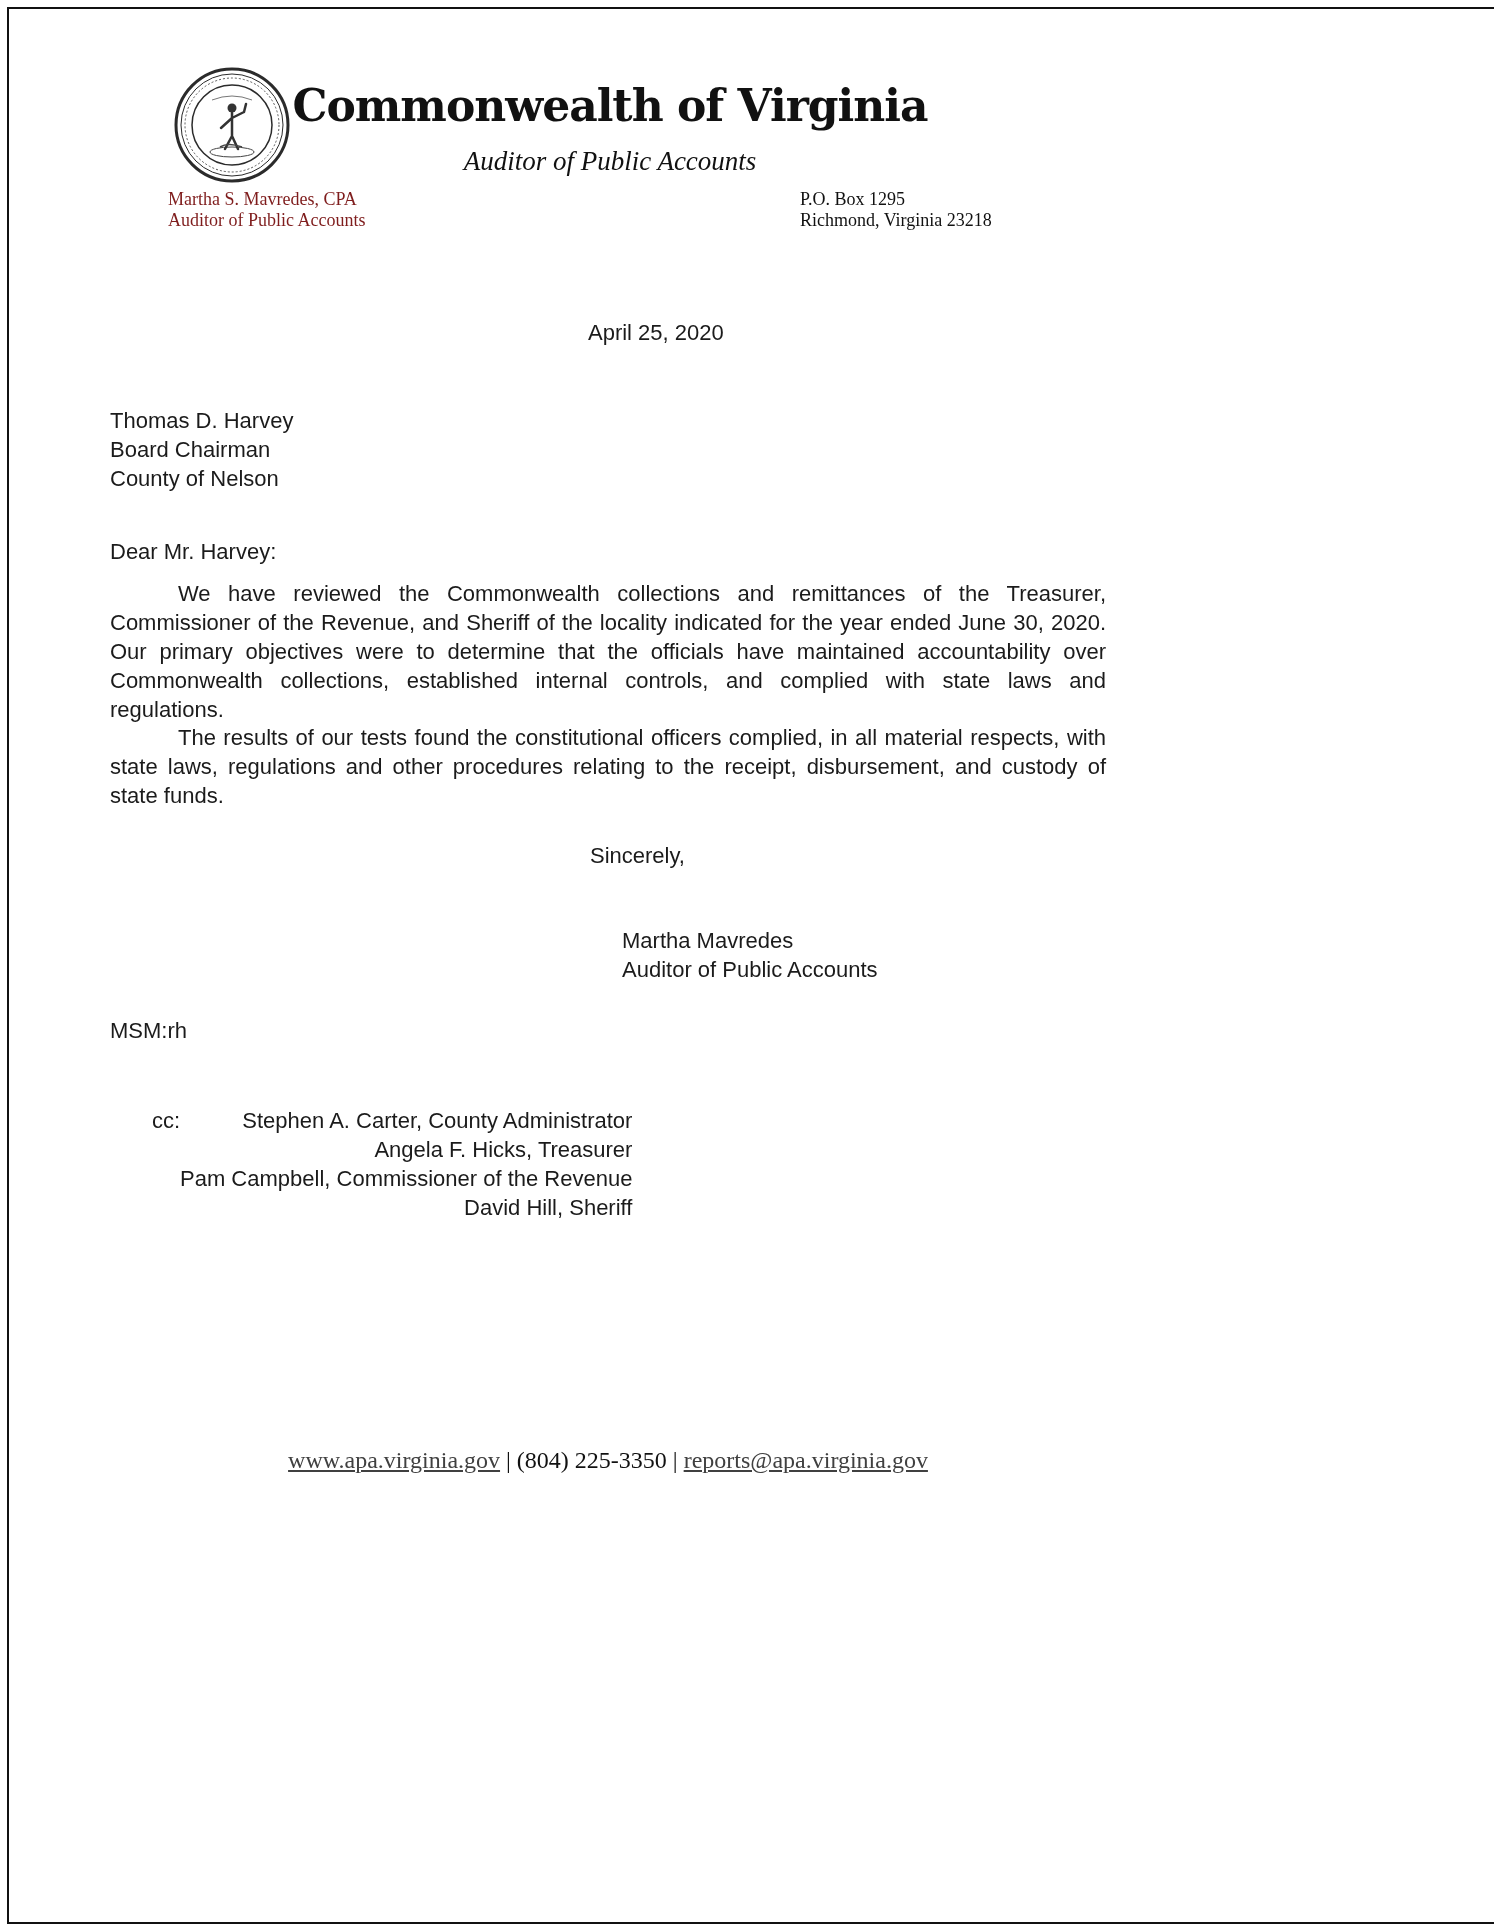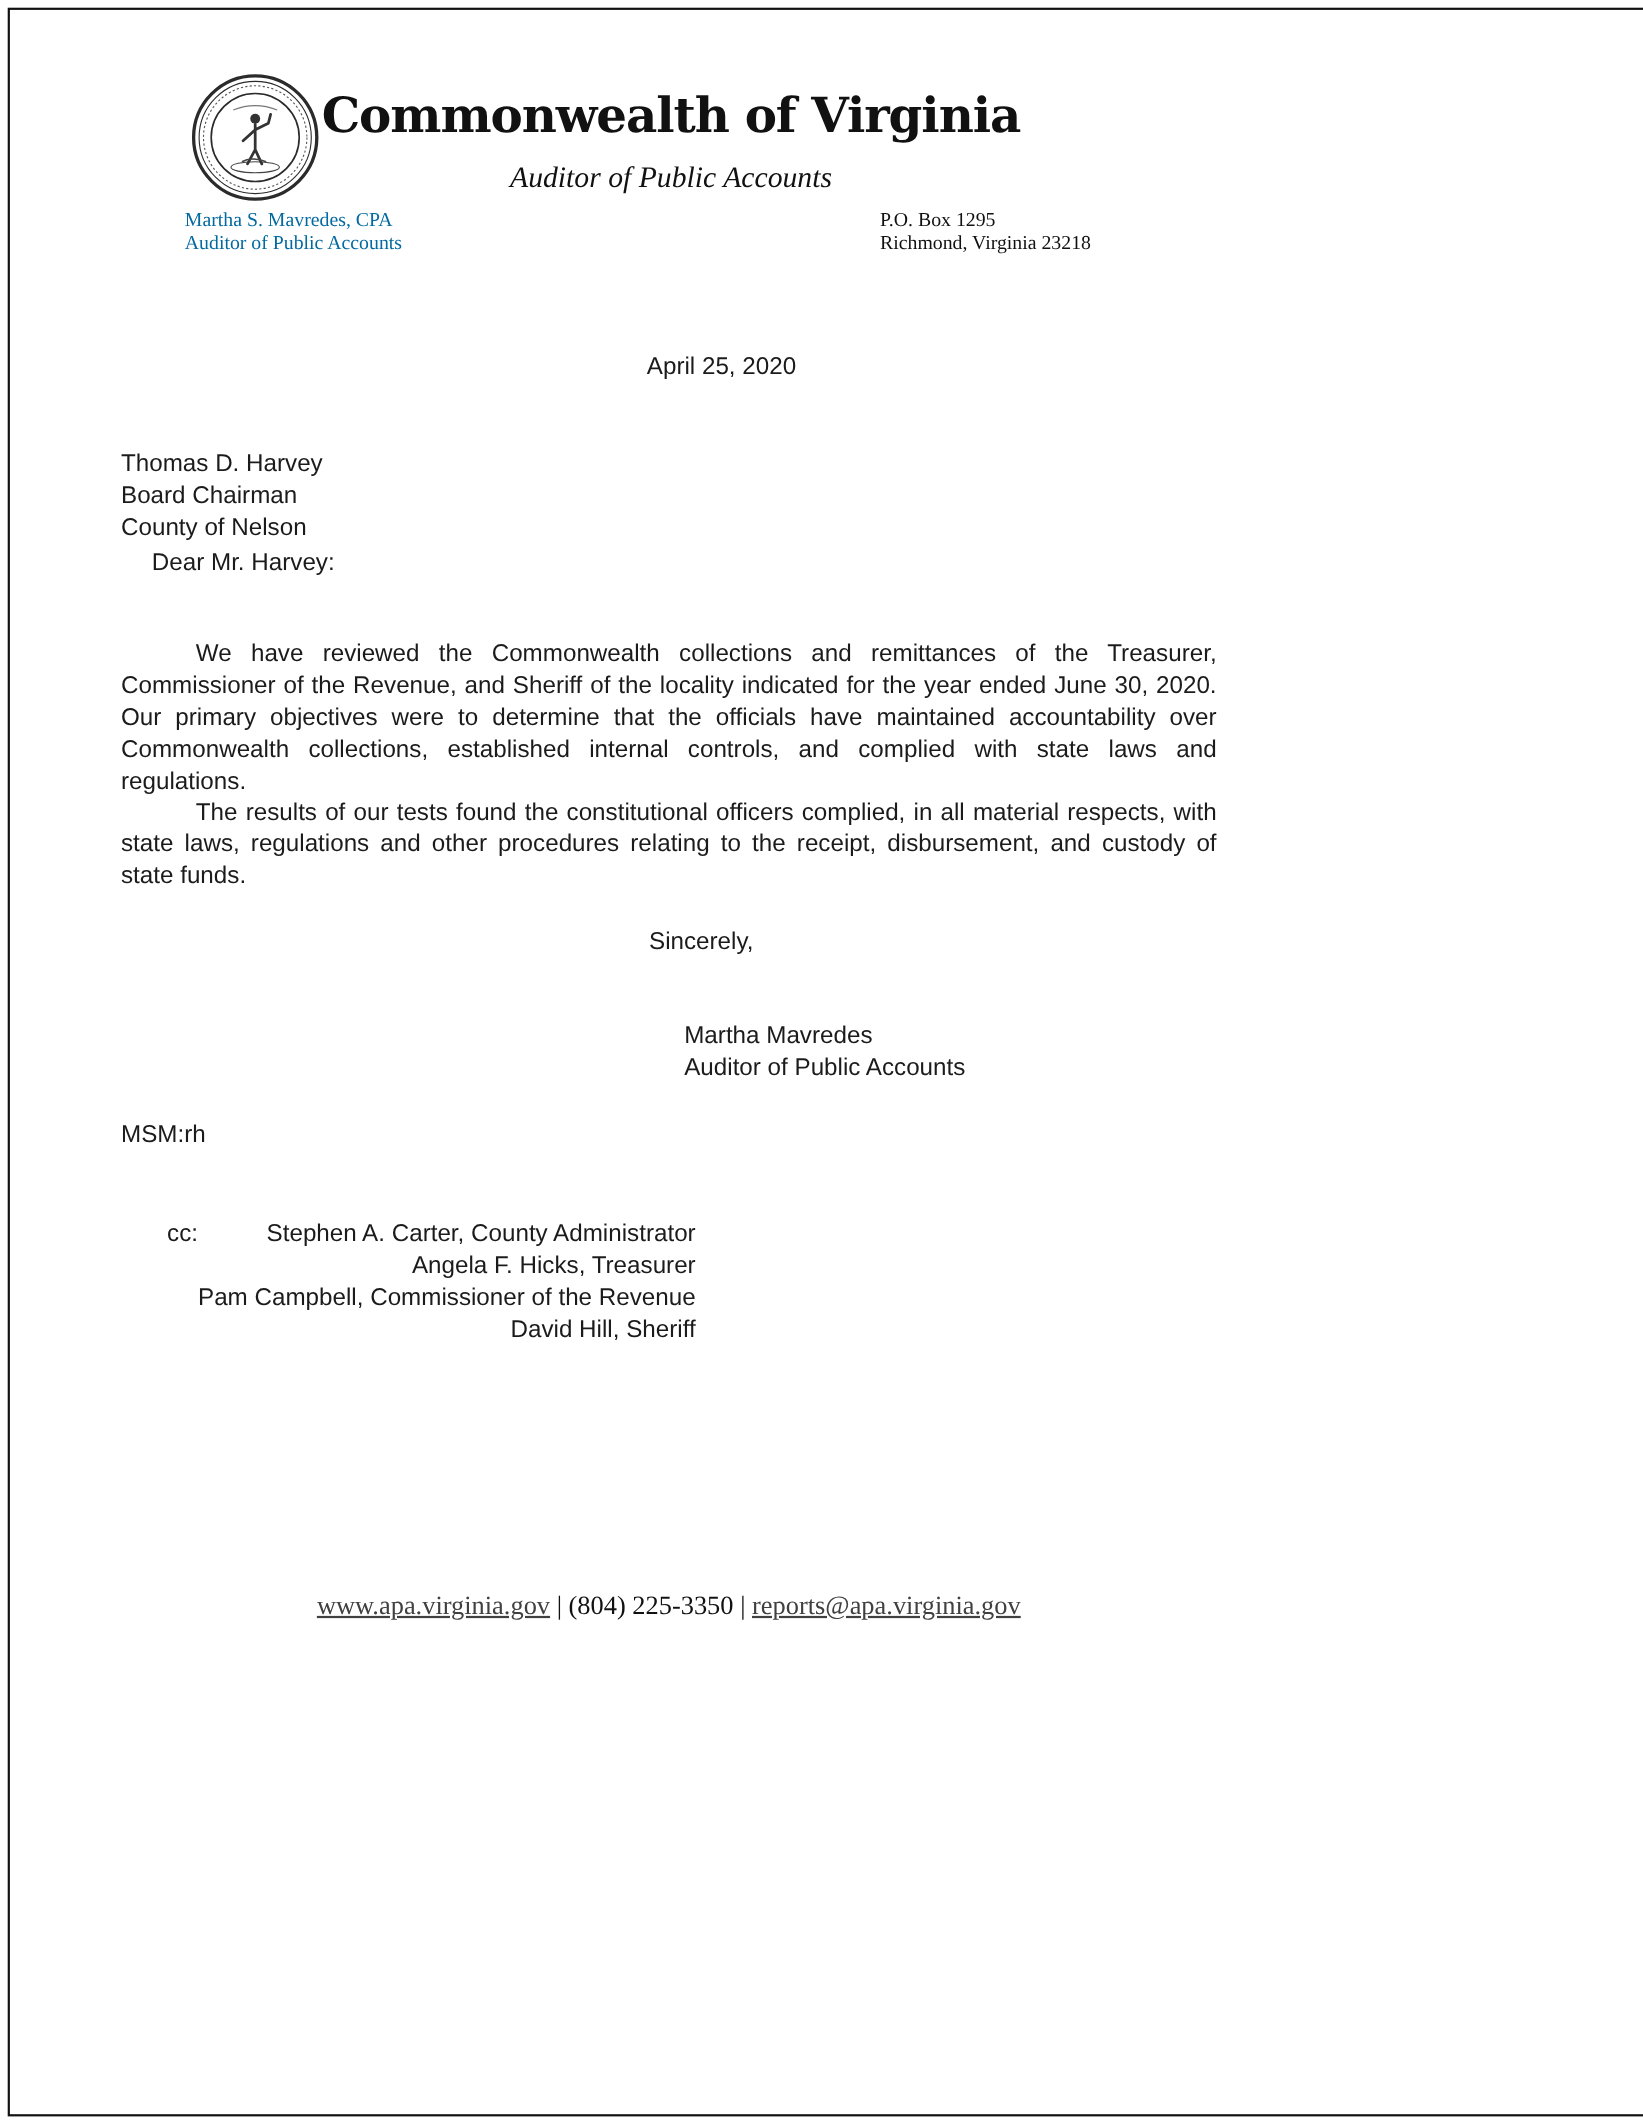--- a/index.html
+++ b/index.html
@@ -45,38 +45,38 @@
     font-family: "Liberation Serif", serif;
     font-style: italic;
     font-size: 27px;
     color: #111111;
   }
   .contact-left {
     left: 168px; top: 189px;
     font-family: "Liberation Serif", serif;
     font-size: 18px;
     line-height: 21px;
-    color: #0369a1;
+    color: #7f1d1d;
   }
   .contact-right {
     left: 800px; top: 189px; width: 243px;
     font-family: "Liberation Serif", serif;
     font-size: 18px;
     line-height: 21px;
     color: #111111;
   }
 
   
   .body-text {
     font-size: 22px;
     line-height: 29px;
   }
   .date-line   { left: 588px; top: 318px; }
   .recipient   { left: 110px; top: 406px; }
-  .salutation  { left: 110px; top: 496px; margin-left: 28px; }
+  .salutation  { left: 110px; top: 537px; }
   .para {
     left: 110px; width: 996px;
     text-align: justify;
     text-indent: 68px;
   }
   .para-1 { top: 579px; }
   .para-2 { top: 723px; }
   .closing      { left: 590px; top: 841px; }
   .sig-block    { left: 622px; top: 926px; }
   .reference    { left: 110px; top: 1016px; }

